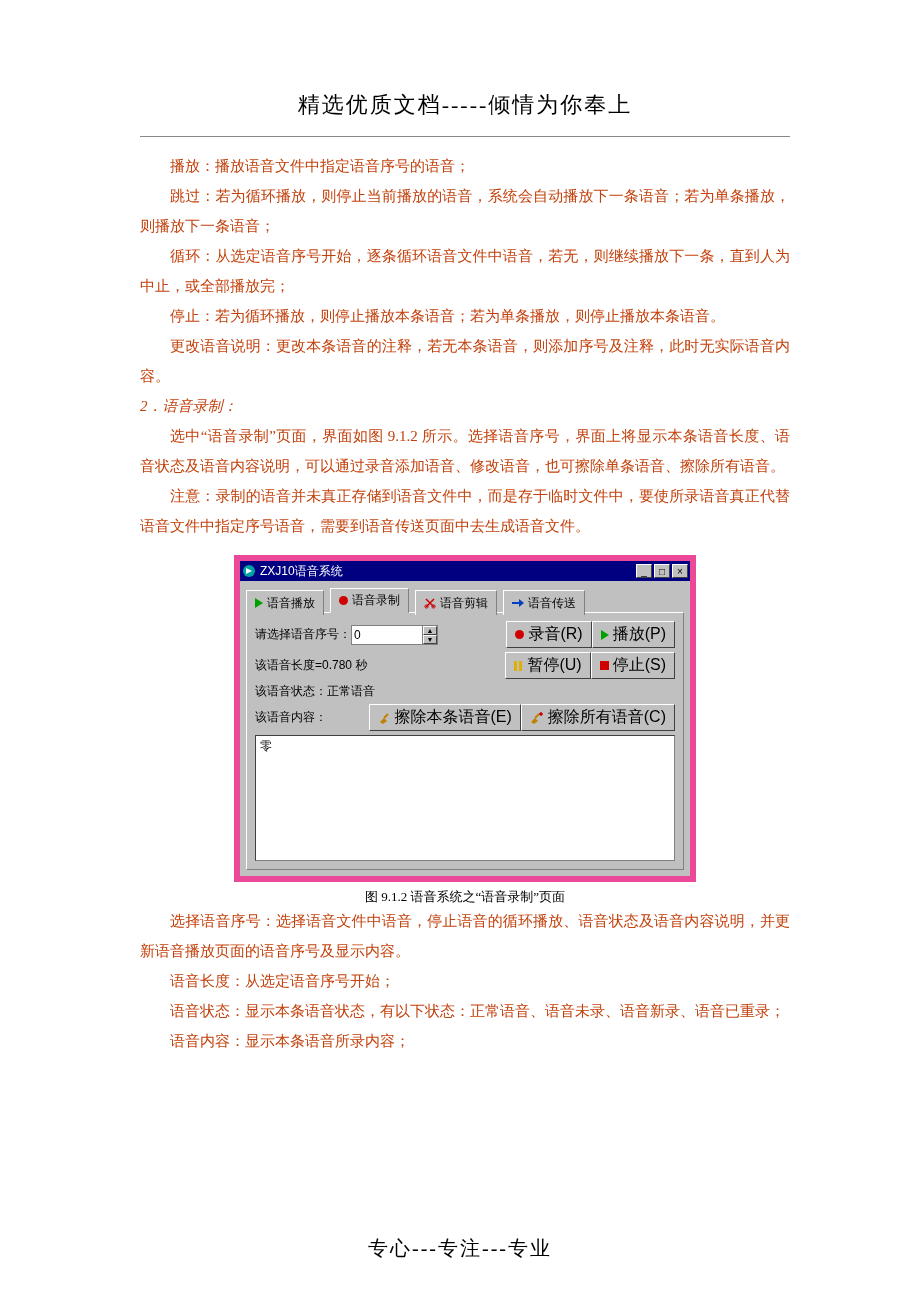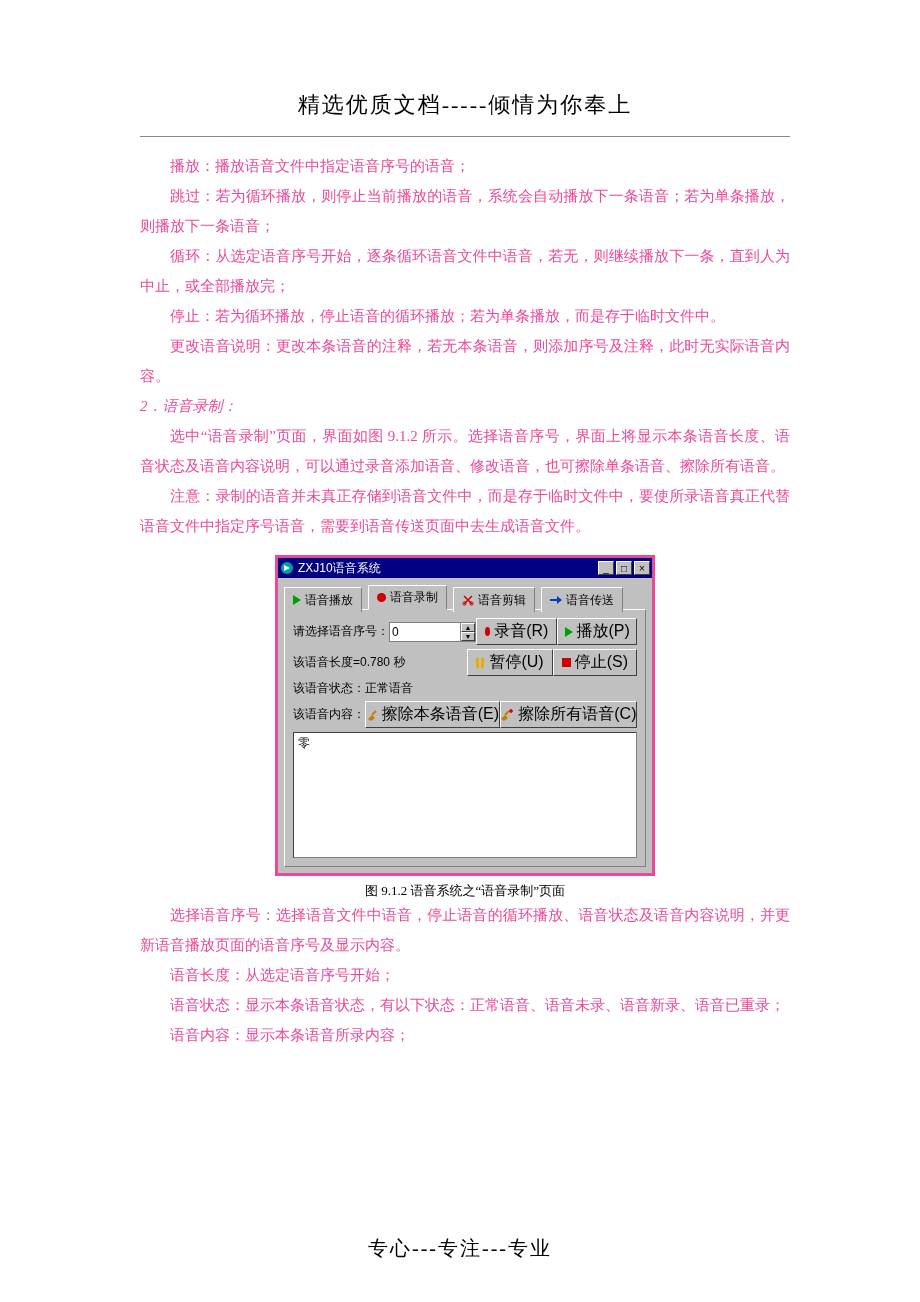--- a/index.html
+++ b/index.html
@@ -19,21 +19,21 @@
     font-size: 22px;
     color: #000;
     letter-spacing: 2px;
     padding-bottom: 16px;
     border-bottom: 1px solid #888;
     margin-bottom: 14px;
   }
   .para {
     font-size: 15px;
     line-height: 2.0;
-    color: #ec4899;
+    color: #c2410c;
     text-align: justify;
     margin: 0 0 0 0;
     text-indent: 2em;
   }
   .para.noindent { text-indent: 0; font-style: italic; }
   .caption {
     text-align: center;
     font-size: 13px;
     margin-top: 6px;
   }
@@ -45,24 +45,24 @@
     font-size: 20px;
     letter-spacing: 2px;
   }
   
   .app-wrap {
     display: flex;
     justify-content: center;
     margin: 14px 0 4px 0;
   }
   .app {
-    width: 380px;
+    width: 462px;
     font-family: "SimSun", "宋体", Tahoma, sans-serif;
     font-size: 12px;
-    border: 3px solid #ec4899;
+    border: 6px solid #ec4899;
     background: #c0c0c0;
   }
   .titlebar {
     background: #000080;
     color: #fff;
     display: flex;
     align-items: center;
     height: 20px;
     padding: 0 2px;
   }
@@ -187,21 +187,21 @@
 </style>
 </head>
 <body>
 
 <div class="page">
   <div class="header">精选优质文档-----倾情为你奉上</div>
 
   <p class="para">播放：播放语音文件中指定语音序号的语音；</p>
   <p class="para">跳过：若为循环播放，则停止当前播放的语音，系统会自动播放下一条语音；若为单条播放，则播放下一条语音；</p>
   <p class="para">循环：从选定语音序号开始，逐条循环语音文件中语音，若无，则继续播放下一条，直到人为中止，或全部播放完；</p>
-  <p class="para">停止：若为循环播放，停止语音的循环播放；若为单条播放，而是存于临时文件中。</p>
+  <p class="para">停止：若为循环播放，则停止播放本条语音；若为单条播放，则停止播放本条语音。</p>
   <p class="para">更改语音说明：更改本条语音的注释，若无本条语音，则添加序号及注释，此时无实际语音内容。</p>
   <p class="para noindent">2．语音录制：</p>
   <p class="para">选中“语音录制”页面，界面如图 9.1.2 所示。选择语音序号，界面上将显示本条语音长度、语音状态及语音内容说明，可以通过录音添加语音、修改语音，也可擦除单条语音、擦除所有语音。</p>
   <p class="para">注意：录制的语音并未真正存储到语音文件中，而是存于临时文件中，要使所录语音真正代替语音文件中指定序号语音，需要到语音传送页面中去生成语音文件。</p>
 
   <div class="app-wrap">
     <div class="app">
       <div class="titlebar">
         <span class="appicon">
           <svg width="14" height="14" viewBox="0 0 14 14">

